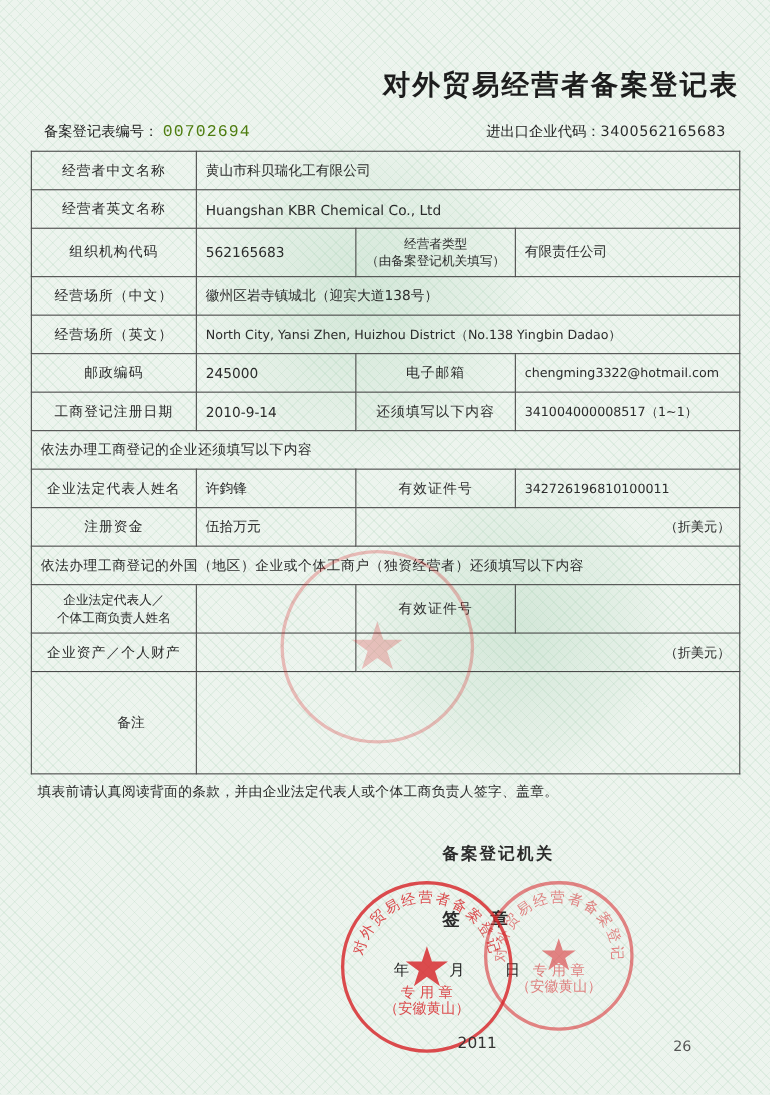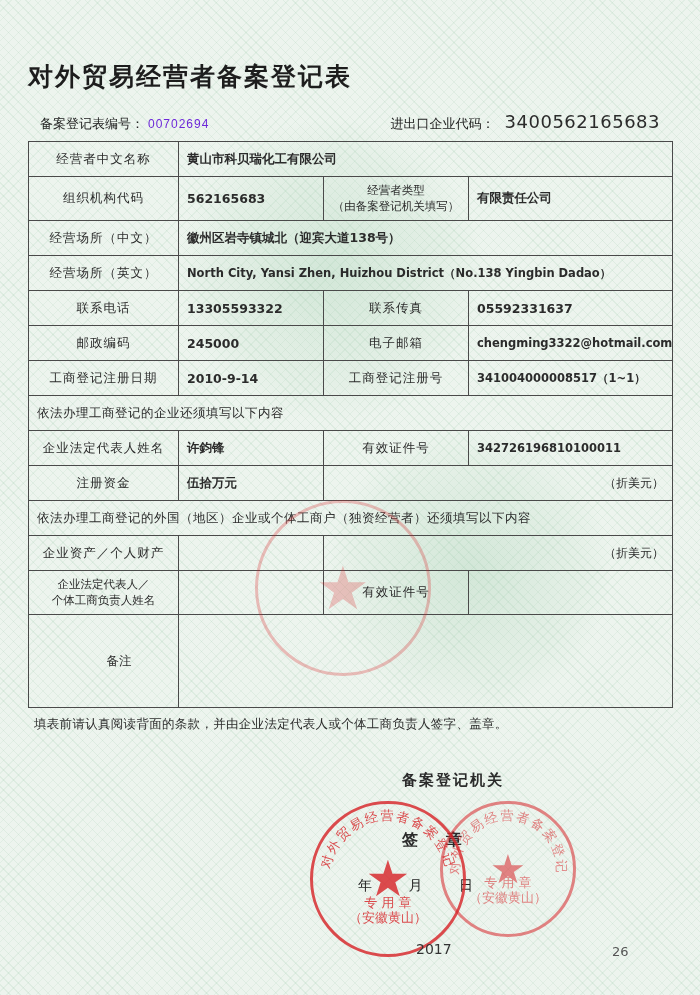--- a/index.html
+++ b/index.html
@@ -33,54 +33,53 @@
   }
   .page {
     position: relative;
     z-index: 2;
     width: 700px;
     height: 995px;
     box-sizing: border-box;
     padding: 60px 28px 10px 28px;
   }
   .doc-title {
-    text-align: left;
+    text-align: right;
     font-size: 25px;
     font-weight: bold;
     letter-spacing: 2px;
     color: #1d1d1d;
     margin: 0 0 18px 0;
     font-family: "DejaVu Sans", "Liberation Sans", sans-serif;
   }
   .head-row {
     display: flex;
     align-items: baseline;
     font-size: 13px;
     margin: 0 12px 8px 12px;
   }
   .head-left {
     display: flex;
     align-items: baseline;
   }
   .head-label { color: #222; }
   .reg-number {
-    color: #6d28d9;
-    font-family: Liberation Sans, sans-serif;
-    font-size: 12px;
+    color: #4d7c0f;
+    font-family: Liberation Mono, monospace;
+    font-size: 15px;
     letter-spacing: 1px;
     margin-left: 4px;
   }
   .head-right {
     margin-left: auto;
     display: flex;
     align-items: baseline;
   }
   .head-value {
-    margin-left: 10px;
-    font-size: 18px;
+    font-size: 13px;
     letter-spacing: 0.5px;
   }
   table.form {
     width: 100%;
     border-collapse: collapse;
     table-layout: fixed;
     background: transparent;
     font-size: 12.5px;
   }
   table.form td {
@@ -96,21 +95,20 @@
     font-size: 12.5px;
   }
   td.label.sp {
     letter-spacing: 8px;
     text-indent: 8px;
   }
   td.value {
     text-align: left;
     padding-left: 12px;
     font-size: 12.5px;
-    font-weight: bold;
   }
   td.value.small {
     font-size: 11.5px;
     line-height: 1.25;
   }
   td.section {
     text-align: left;
     padding-left: 8px;
     letter-spacing: 0.5px;
     font-size: 12.5px;
@@ -254,84 +252,82 @@
       <col style="width:145px">
       <col style="width:145px">
       <col style="width:204px">
     </colgroup>
     <tbody>
       <tr>
         <td class="label">经营者中文名称</td>
         <td class="value" colspan="3">黄山市科贝瑞化工有限公司</td>
       </tr>
       <tr>
+        <td class="label">经营者英文名称</td>
+        <td class="value" colspan="3">Huangshan KBR Chemical Co., Ltd</td>
+      </tr>
+      <tr>
         <td class="label">组织机构代码</td>
         <td class="value">562165683</td>
         <td class="two-line">
           <div>经营者类型</div>
           <div>（由备案登记机关填写）</div>
         </td>
         <td class="value">有限责任公司</td>
       </tr>
       <tr>
         <td class="label">经营场所（中文）</td>
         <td class="value" colspan="3">徽州区岩寺镇城北（迎宾大道138号）</td>
       </tr>
       <tr>
         <td class="label">经营场所（英文）</td>
         <td class="value small" colspan="3">North City, Yansi Zhen, Huizhou District（No.138 Yingbin Dadao）</td>
       </tr>
       <tr>
-        <td class="label">联系电话</td>
-        <td class="value">13305593322</td>
-        <td class="label">联系传真</td>
-        <td class="value">05592331637</td>
-      </tr>
-      <tr>
         <td class="label">邮政编码</td>
         <td class="value">245000</td>
         <td class="label">电子邮箱</td>
         <td class="value small">chengming3322@hotmail.com</td>
       </tr>
       <tr>
         <td class="label">工商登记注册日期</td>
         <td class="value">2010-9-14</td>
-        <td class="label">工商登记注册号</td>
+        <td class="label">还须填写以下内容</td>
         <td class="value small">341004000008517（1~1）</td>
       </tr>
       <tr>
         <td class="section" colspan="4">依法办理工商登记的企业还须填写以下内容</td>
       </tr>
       <tr>
         <td class="label">企业法定代表人姓名</td>
         <td class="value">许鈞锋</td>
         <td class="label">有效证件号</td>
         <td class="value small">342726196810100011</td>
       </tr>
       <tr>
         <td class="label">注册资金</td>
         <td class="value">伍拾万元</td>
         <td class="rightnote" colspan="2">（折美元）</td>
       </tr>
       <tr>
         <td class="section" colspan="4">依法办理工商登记的外国（地区）企业或个体工商户（独资经营者）还须填写以下内容</td>
-      </tr>
-      <tr>
-        <td class="label">企业资产／个人财产</td>
-        <td class="value"></td>
-        <td class="rightnote" colspan="2">（折美元）</td>
       </tr>
       <tr>
         <td class="two-line tall">
           <div>企业法定代表人／</div>
           <div>个体工商负责人姓名</div>
         </td>
         <td class="value tall"></td>
         <td class="label tall">有效证件号</td>
         <td class="value tall"></td>
+      </tr>
+      <tr>
+        <td class="label">企业资产／个人财产</td>
+        <td class="value"></td>
+        <td class="rightnote" colspan="2">（折美元）</td>
       </tr>
       <tr>
         <td class="remark" style="height:80px;padding-left:39px;">备注</td>
         <td class="value" colspan="3" style="height:80px;vertical-align:top;"></td>
       </tr>
     </tbody>
   </table>
 
   <div class="footer-note">填表前请认真阅读背面的条款，并由企业法定代表人或个体工商负责人签字、盖章。</div>
 
@@ -368,14 +364,14 @@
   <svg class="arc-text" viewBox="0 0 150 150" width="150" height="150">
     <defs>
       <path id="arc1" d="M 16,75 A 59,59 0 0 1 134,75" fill="none"></path>
     </defs>
     <text><textPath href="#arc1" startOffset="50%" text-anchor="middle">对外贸易经营者备案登记</textPath></text>
   </svg>
   <div class="star">★</div>
   <div class="stamp-inner-text">专 用 章<br>（安徽黄山）</div>
 </div>
 
-<div style="position:absolute;left:416px;bottom:38px;font-size:14px;color:#333;z-index:6;">2017</div>
+<div style="position:absolute;left:416px;bottom:38px;font-size:14px;color:#333;z-index:6;">2011</div>
 <div style="position:absolute;left:612px;bottom:36px;font-size:13px;color:#555;z-index:6;">26</div>
 
 </body></html>

